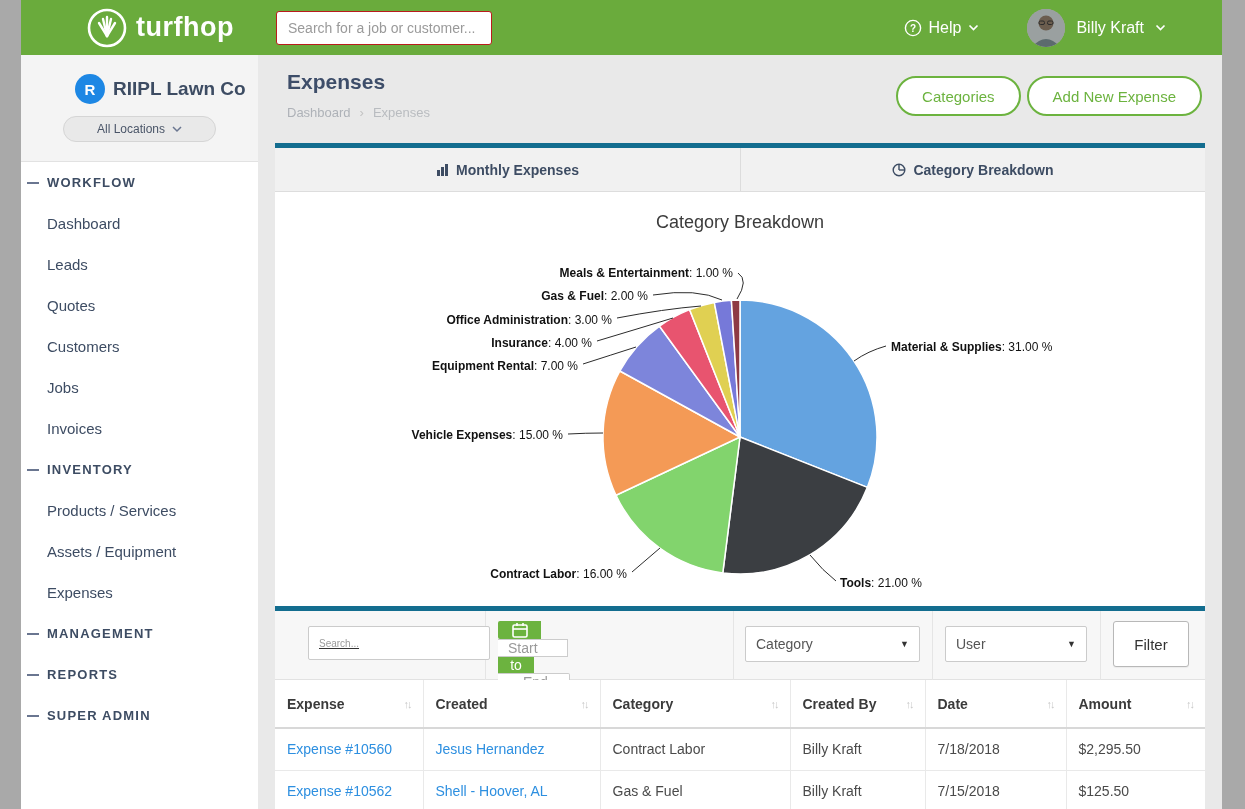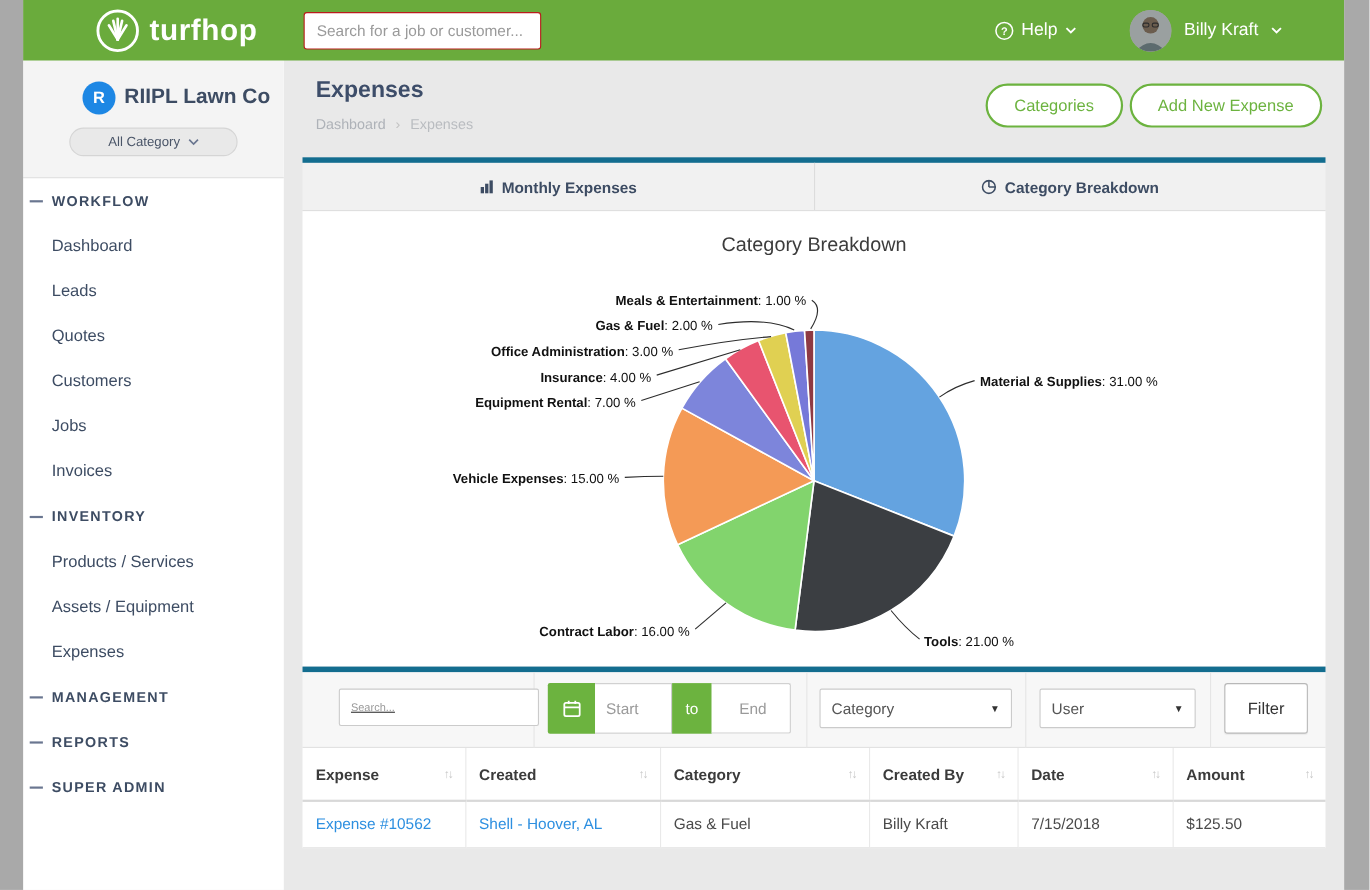--- a/index.html
+++ b/index.html
@@ -66,21 +66,21 @@
                  font-size:18px; color:#3c3c3c; }
   #pie-svg { position:absolute; left:0; top:0; }
 
   
   .filter-card { top:551px; height:74px; border-top:5px solid #136d8f; background:#f7f7f7;
                  border-bottom:1px solid #e2e2e2; }
   .fdiv { position:absolute; top:0; width:1px; height:69px; background:#e5e5e5; }
   .f-search { position:absolute; left:33px; top:15px; width:182px; height:34px; border:1px solid #cbcbcb;
               border-radius:2px; padding:0 10px; font-size:10px; color:#333; outline:none; background:#fff;text-decoration:underline; }
   .f-search::placeholder, .date-in::placeholder { color:#9a9a9a; }
-  .date-group { position:absolute; left:223px; top:10px; height:46px; display:flex; }
+  .date-group { position:absolute; left:223px; top:10px; height:46px; display:flex;flex-direction:column; }
   .cal-box { width:43px; background:#6cb33f; border-radius:2px 0 0 2px; display:flex;
              align-items:center; justify-content:center; cursor:pointer; }
   .date-in { width:70px; border:1px solid #ccc; border-left:none; padding:0 10px; font-size:14px;
              color:#333; outline:none; background:#fff; }
   .date-in.end { width:72px; border-left:1px solid #ccc; border-radius:0 2px 2px 0; border-left:none;padding-left:25px; }
   .to-box { width:36px; background:#6cb33f; color:#fff; font-size:14px; display:flex;
             align-items:center; justify-content:center; }
   .f-select { position:absolute; top:15px; height:36px; background:#fff; border:1px solid #cbcbcb;
               border-radius:2px; font-size:14px; color:#555; display:flex; align-items:center;
               padding:0 10px; cursor:pointer; }
@@ -150,21 +150,21 @@
   </div>
 </header>
 
 <aside class="sidebar">
   <div class="side-top">
     <div class="company">
       <span class="r-badge">R</span>
       <span class="company-name">RIIPL Lawn Co</span>
     </div>
     <button class="loc-pill">
-      <span>All Category</span>
+      <span>All Locations</span>
       <svg width="10" height="7" viewBox="0 0 10 7">
         <polyline points="1,1 5,5 9,1" fill="none" stroke="#6a7690" stroke-width="1.5"></polyline>
       </svg>
     </button>
   </div>
   <nav class="side-nav" id="side-nav">
       <div class="nav-sec">
         <span class="dashes"></span>
         <span class="sec-label">WORKFLOW</span>
       </div>
@@ -308,20 +308,28 @@
             <th><span>Expense</span><span class="sort">↑↓</span></th>
             <th><span>Created</span><span class="sort">↑↓</span></th>
             <th><span>Category</span><span class="sort">↑↓</span></th>
             <th><span>Created By</span><span class="sort">↑↓</span></th>
             <th><span>Date</span><span class="sort">↑↓</span></th>
             <th><span>Amount</span><span class="sort">↑↓</span></th>
           </tr>
         </thead>
       <tbody id="table-body">
           <tr>
+            <td><span class="tlink">Expense #10560</span></td>
+            <td><span class="tlink">Jesus Hernandez</span></td>
+            <td>Contract Labor</td>
+            <td>Billy Kraft</td>
+            <td>7/18/2018</td>
+            <td>$2,295.50</td>
+          </tr>
+          <tr>
             <td><span class="tlink">Expense #10562</span></td>
             <td><span class="tlink">Shell - Hoover, AL</span></td>
             <td>Gas &amp; Fuel</td>
             <td>Billy Kraft</td>
             <td>7/15/2018</td>
             <td>$125.50</td>
           </tr>
         </tbody>
     </table>
   </div>

